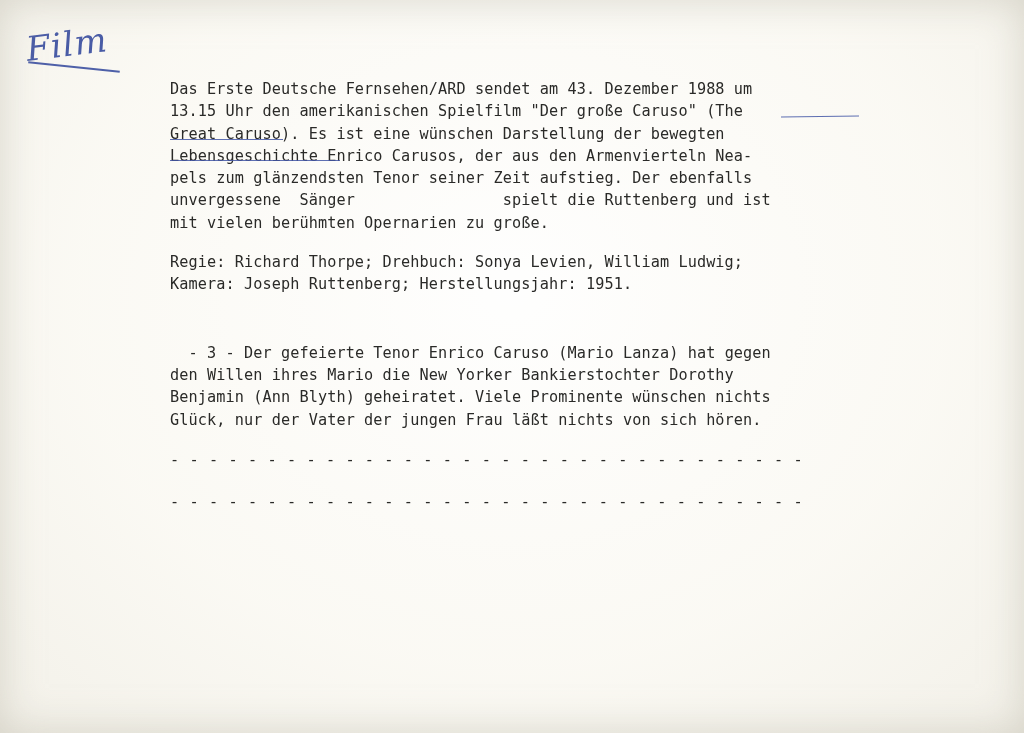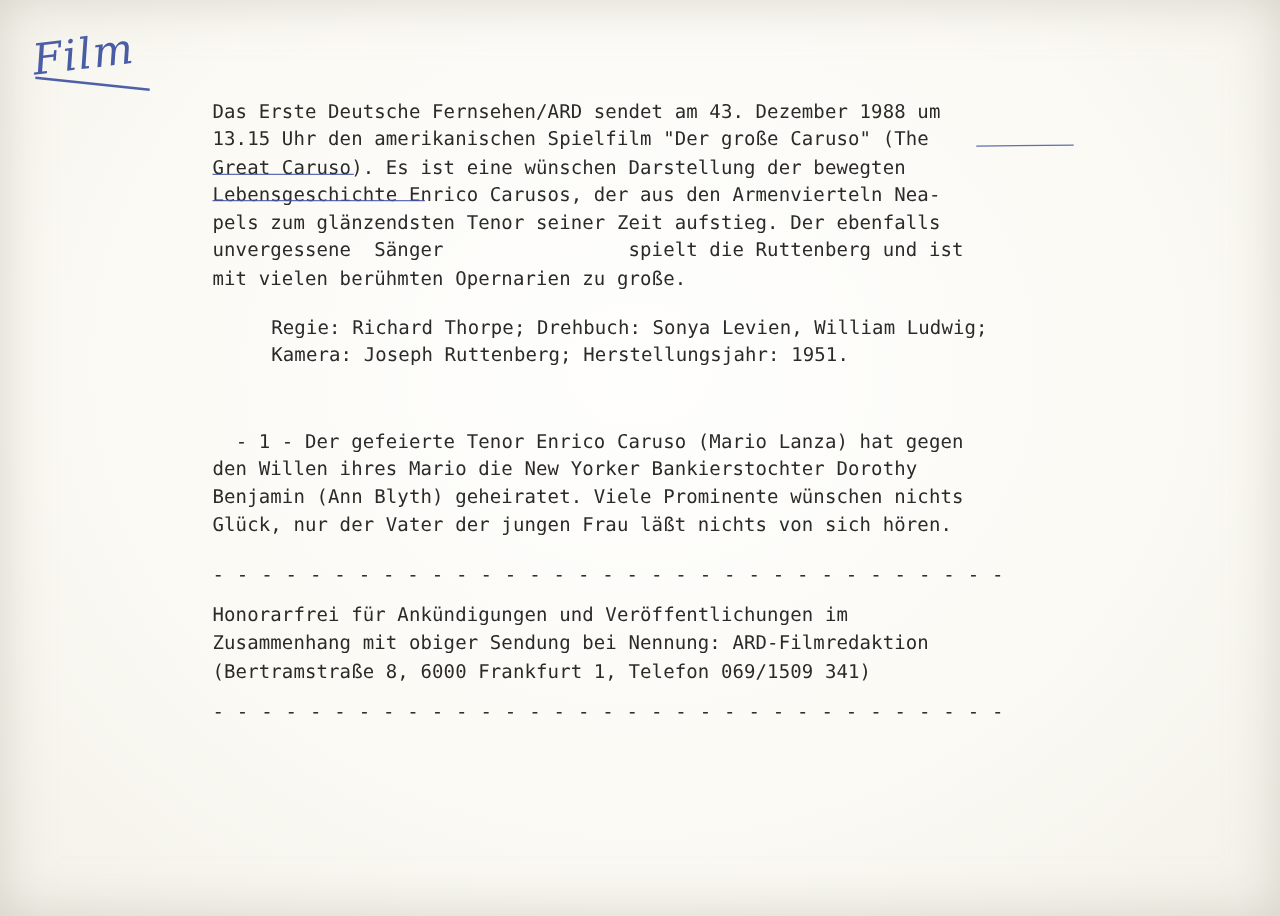--- a/index.html
+++ b/index.html
@@ -61,21 +61,21 @@
     width: 690px;
     color: #2a2a28;
     font-size: 15.2px;
     line-height: 22.3px;
     letter-spacing: 0.1px;
   }
   .para {
     margin: 0 0 0 0;
     white-space: pre-wrap;
   }
-  .para + .para { margin-top: 17px; margin-left: 47px; }
+  .para + .para { margin-top: 17px; }
 
   .spacer-lg { height: 46px; }
 
   .dash-rule {
     color: #2a2a28;
     font-size: 15.2px;
     line-height: 22.3px;
     letter-spacing: 0.6px;
     white-space: nowrap;
     overflow: hidden;
@@ -127,32 +127,29 @@
 <span>Lebensgeschichte Enrico Carusos, der aus den Armenvierteln Nea-</span>
 <span>pels zum glänzendsten Tenor seiner Zeit aufstieg. Der ebenfalls</span>
 <span class="faded-wrap">unvergessene  Sänger                spielt die Ruttenberg und ist</span>
 <span>mit vielen berühmten Opernarien zu große.</span></div>
 
     <div class="para"><span>Regie: Richard Thorpe; Drehbuch: Sonya Levien, William Ludwig;</span>
 <span>Kamera: Joseph Ruttenberg; Herstellungsjahr: 1951.</span></div>
 
     <div class="spacer-lg"></div>
 
-    <div class="para"><span>  - 1 - Der gefeierte Tenor Enrico Caruso (Mario Lanza) hat gegen</span>
+    <div class="para"><span>  - 3 - Der gefeierte Tenor Enrico Caruso (Mario Lanza) hat gegen</span>
 <span>den Willen ihres Mario die New Yorker Bankierstochter Dorothy</span>
 <span>Benjamin (Ann Blyth) geheiratet. Viele Prominente wünschen nichts</span>
 <span>Glück, nur der Vater der jungen Frau läßt nichts von sich hören.</span></div>
 
     <div style="height:18px"></div>
     <div class="dash-rule">- - - - - - - - - - - - - - - - - - - - - - - - - - - - - - - - -</div>
     <div style="height:10px"></div>
 
-    <div class="para"><span>Honorarfrei für Ankündigungen und Veröffentlichungen im</span>
-<span>Zusammenhang mit obiger Sendung bei Nennung: ARD-Filmredaktion</span>
-<span>(Bertramstraße 8, 6000 Frankfurt 1, Telefon 069/1509 341)</span></div>
 
     <div style="height:10px"></div>
     <div class="dash-rule">- - - - - - - - - - - - - - - - - - - - - - - - - - - - - - - - -</div>
 
   </div>
 
   <div class="ink-underline u1"></div>
   <div class="ink-underline u2"></div>
   <div class="ink-underline u3"></div>
 

